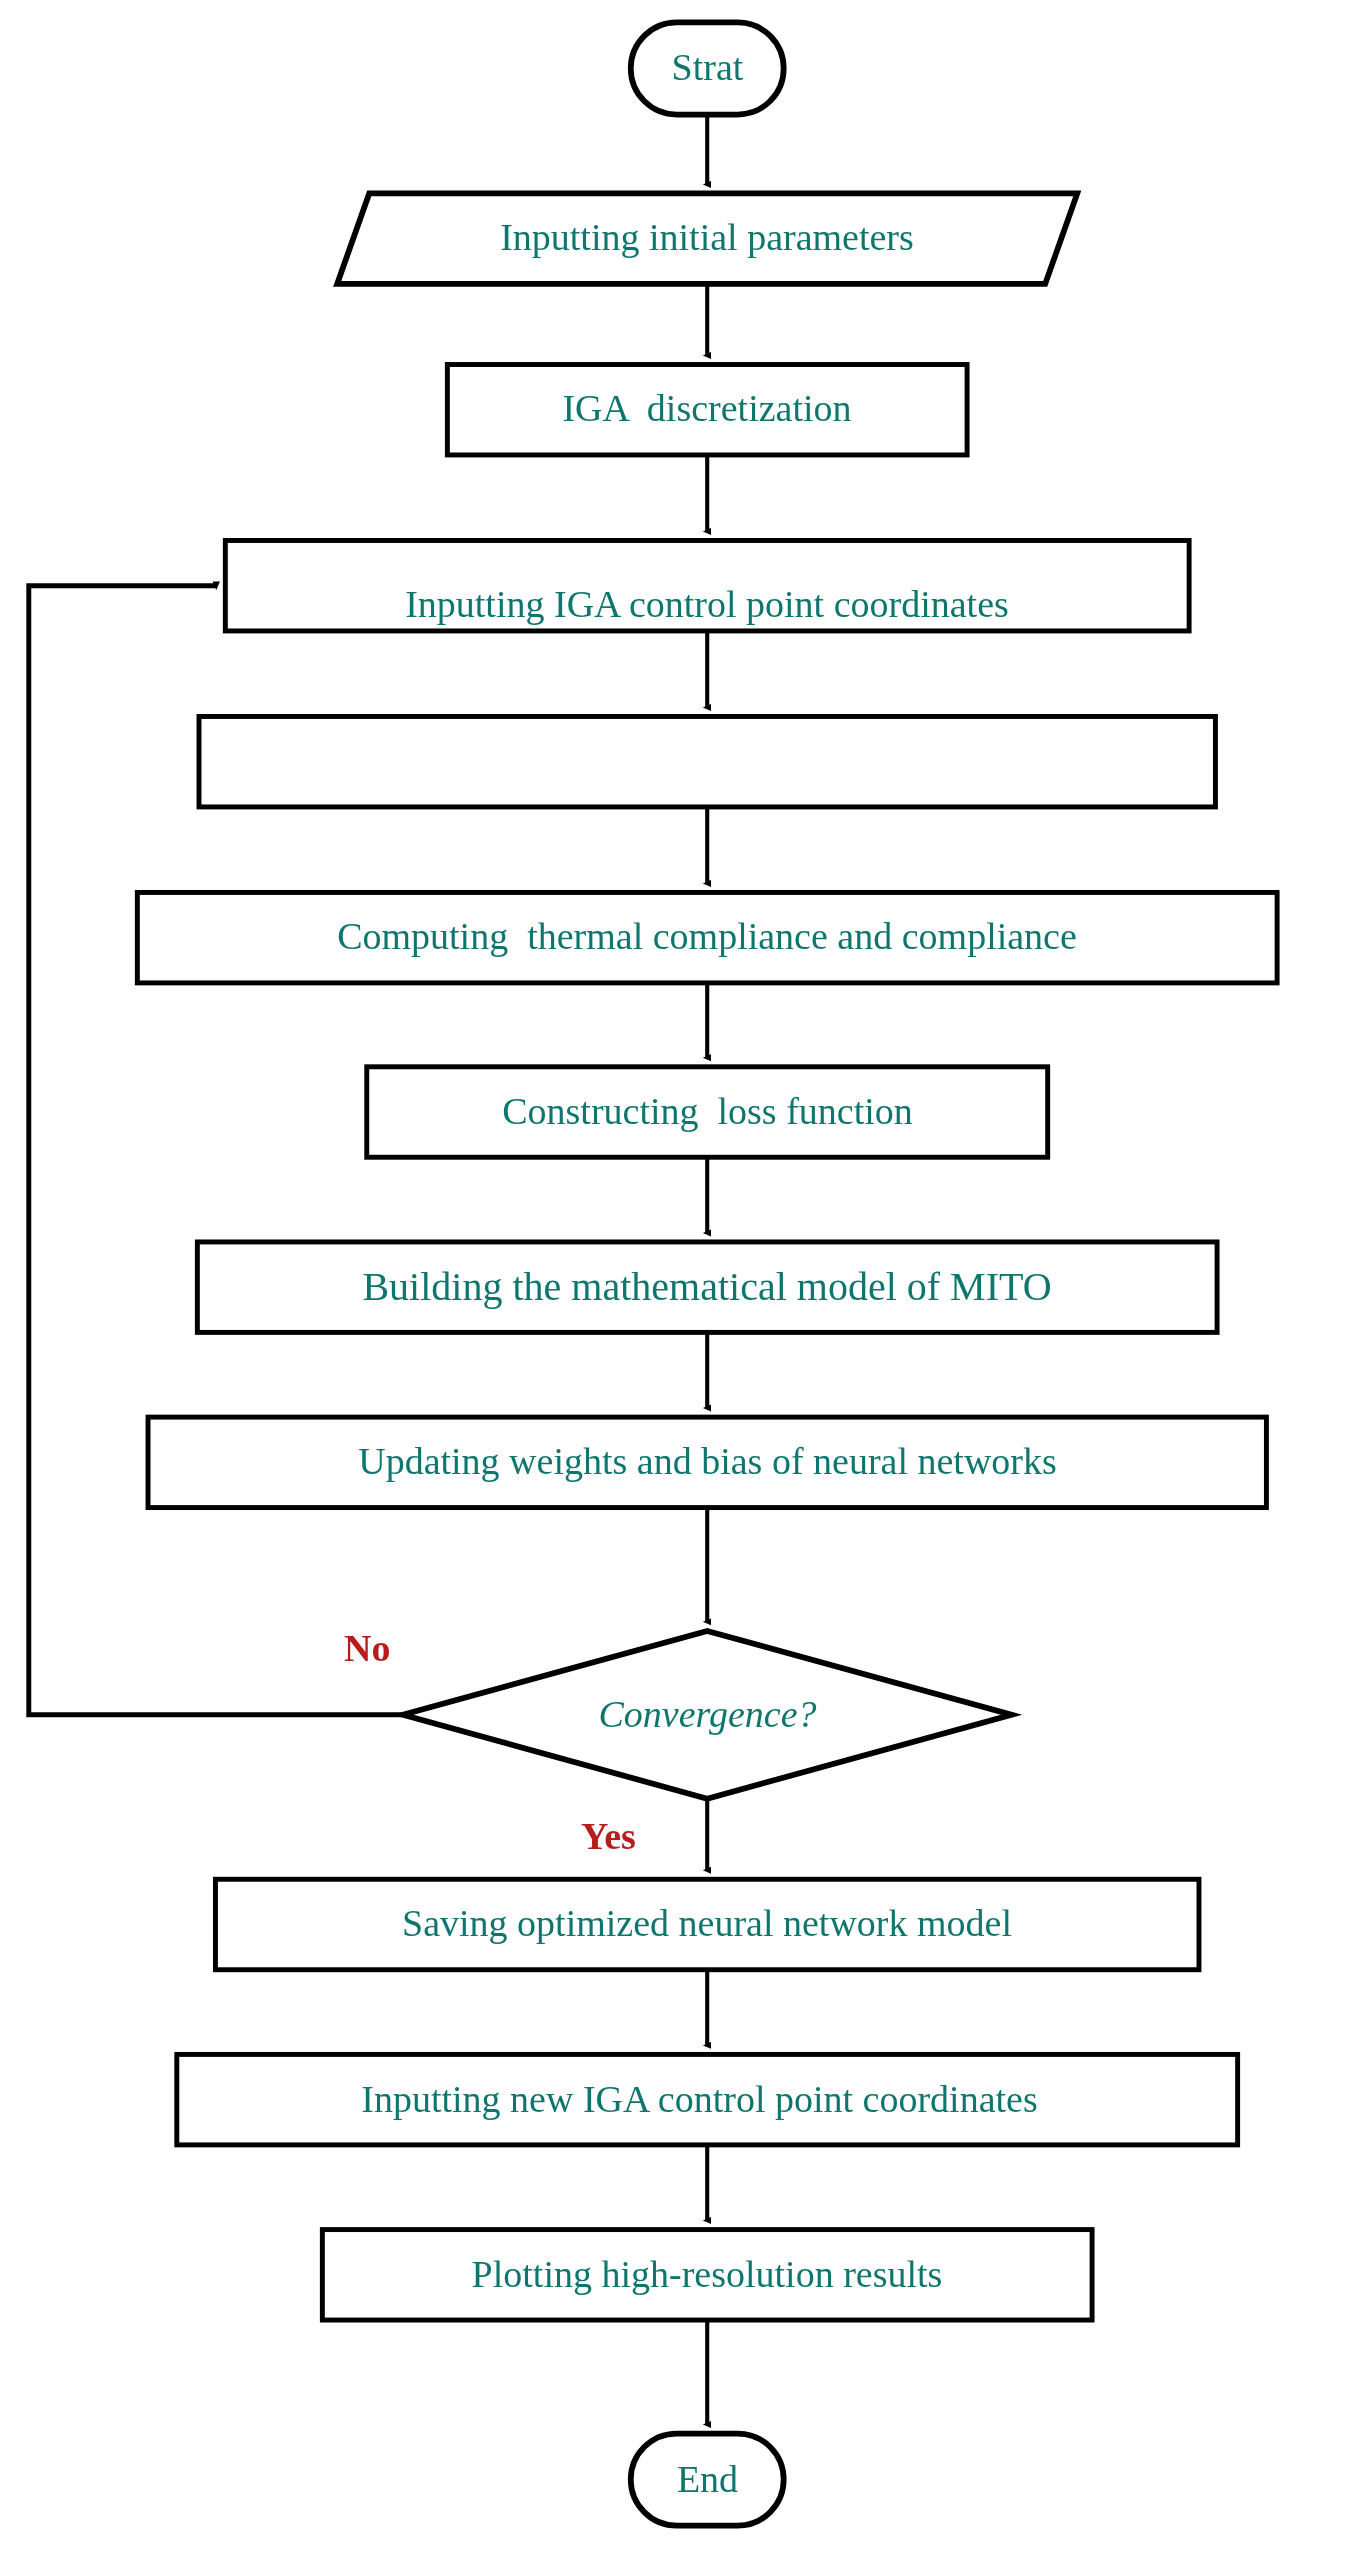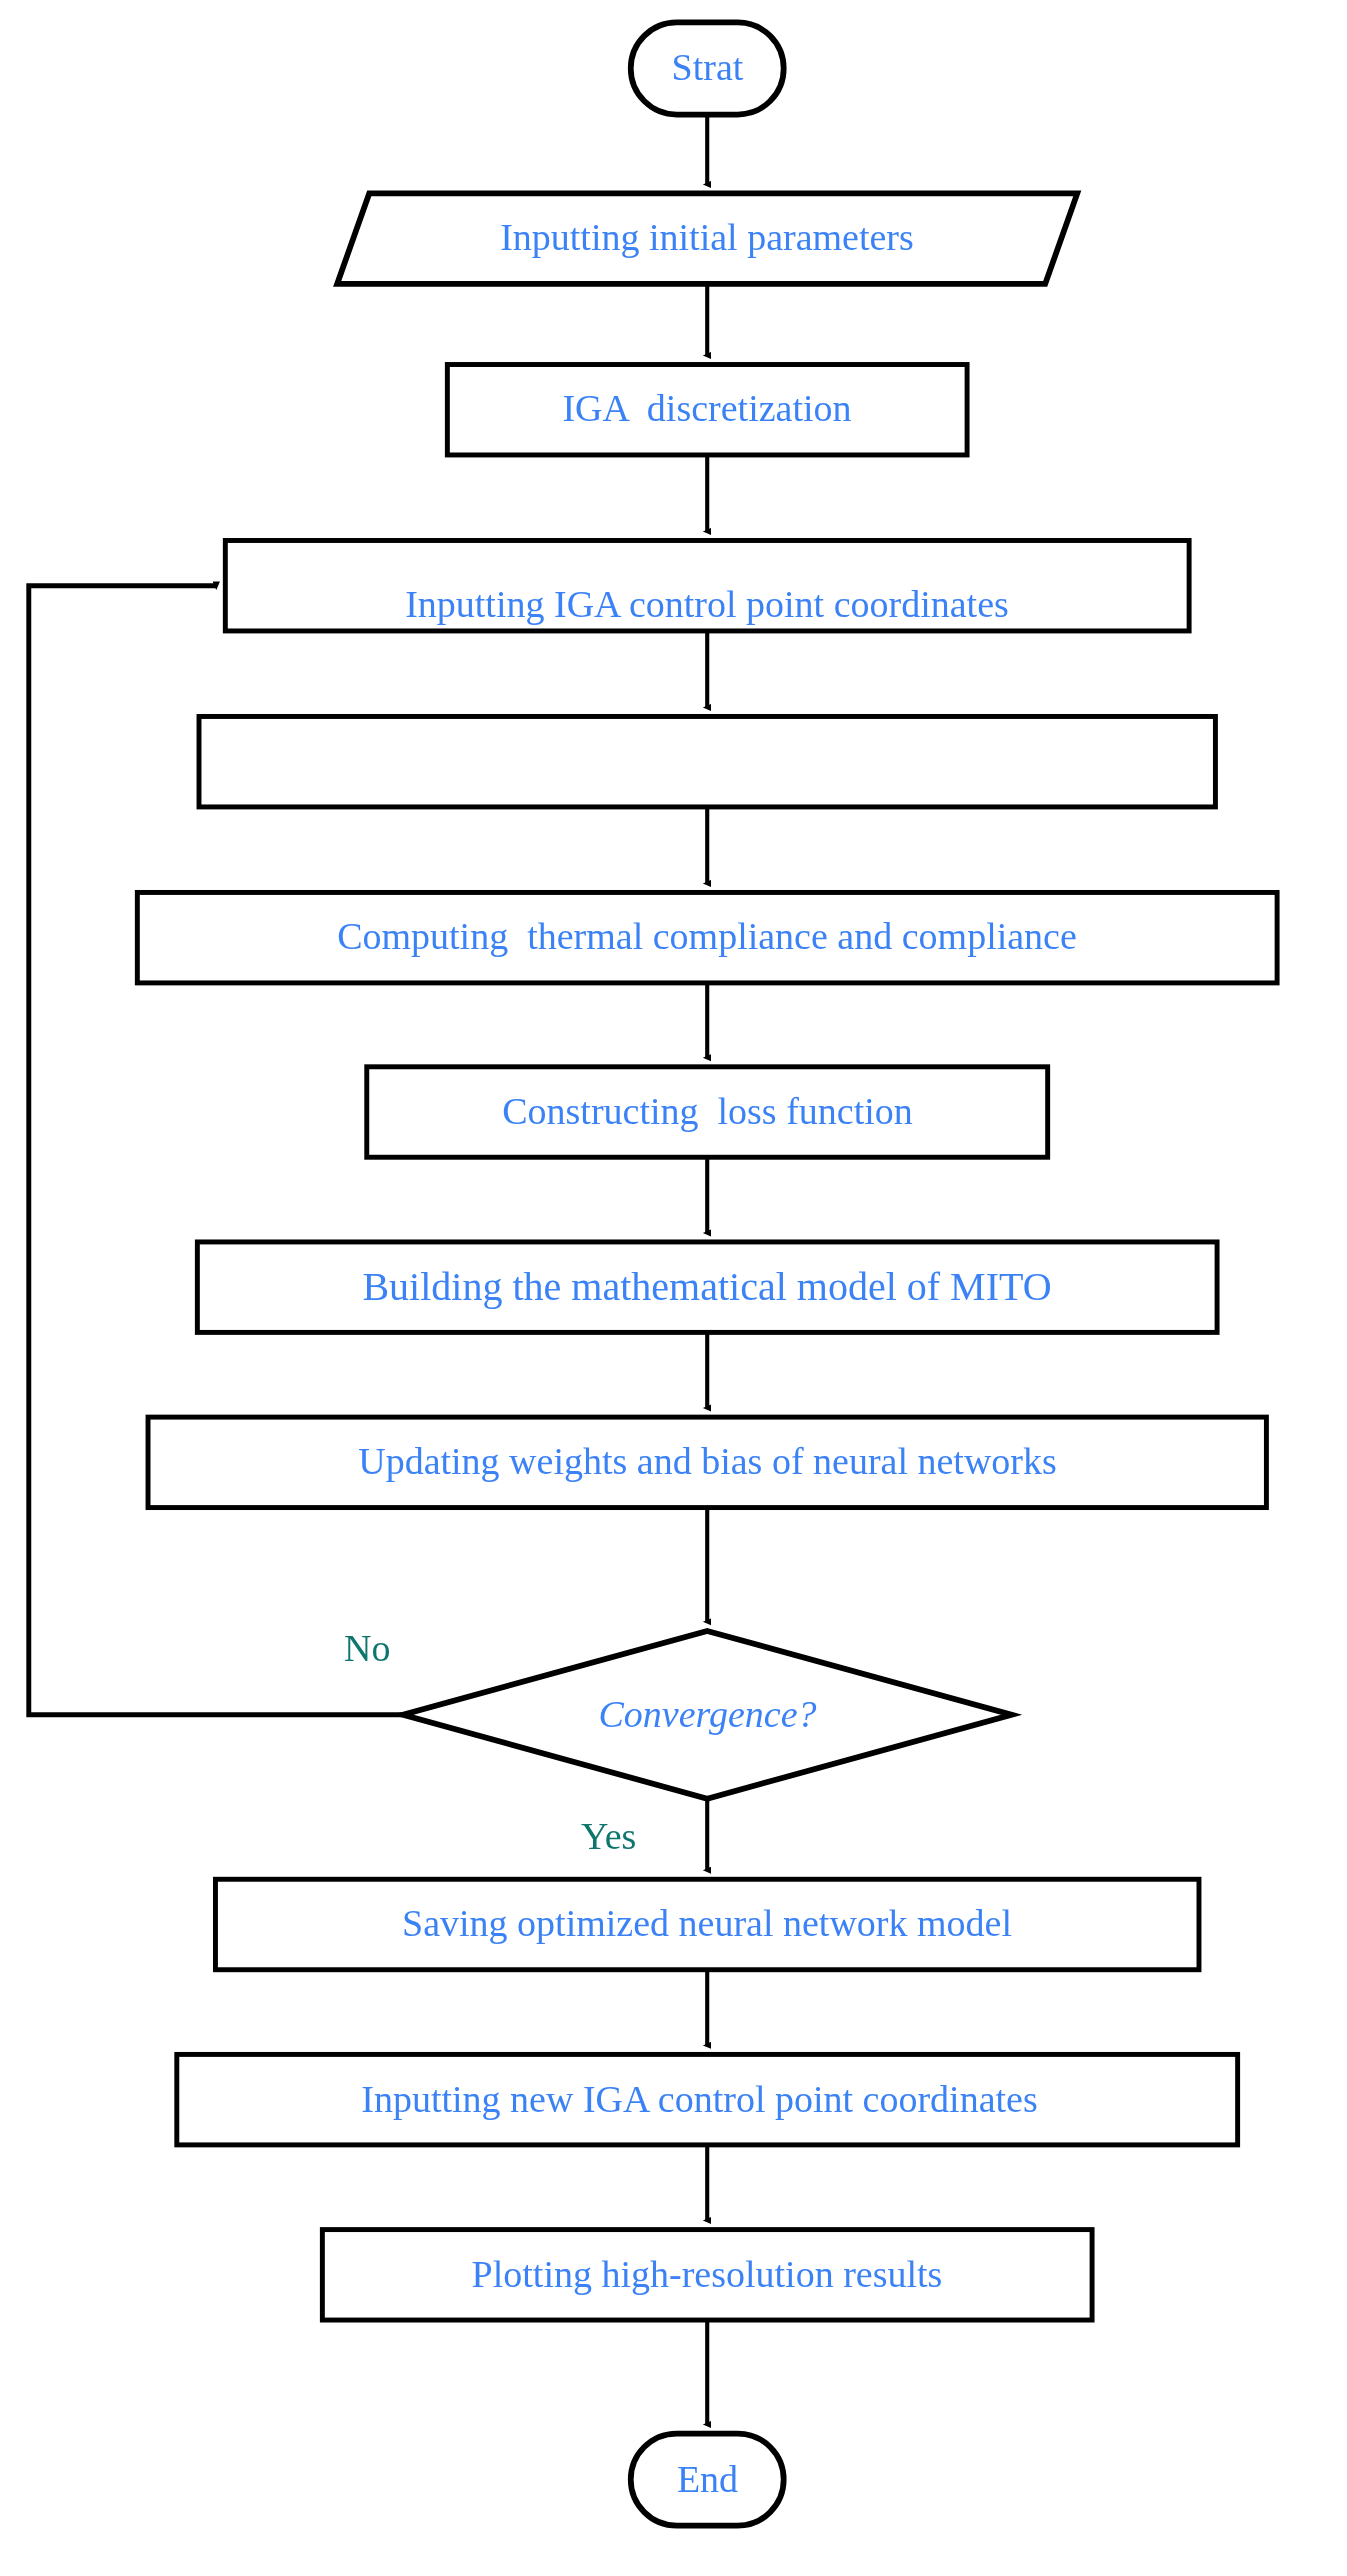--- a/index.html
+++ b/index.html
@@ -21,32 +21,33 @@
     top: 0;
     width: 1347px;
     height: 2576px;
   }
   .node-label {
     position: absolute;
     display: flex;
     align-items: center;
     justify-content: center;
     text-align: center;
-    color: #3b82f6;
+    color: #0f766e;
     font-family: "Liberation Serif", "DejaVu Serif", serif;
     white-space: pre;
     line-height: 1.1;
     pointer-events: none;
   }
   .edge-label {
     position: absolute;
-    color: #0f766e;
+    color: #b91c1c;
     font-family: "Liberation Serif", "DejaVu Serif", serif;
     white-space: pre;
     pointer-events: none;
+    font-weight: bold;
   }
 </style>
 </head>
 <body>
 
 <div id="stage">
 
   <svg id="flow-svg" viewBox="0 0 1638 3132" xmlns="http://www.w3.org/2000/svg">
     <defs>
       <marker id="arrowhead" markerWidth="10" markerHeight="11" refX="4.5" refY="5.2" orient="auto" markerUnits="userSpaceOnUse">

